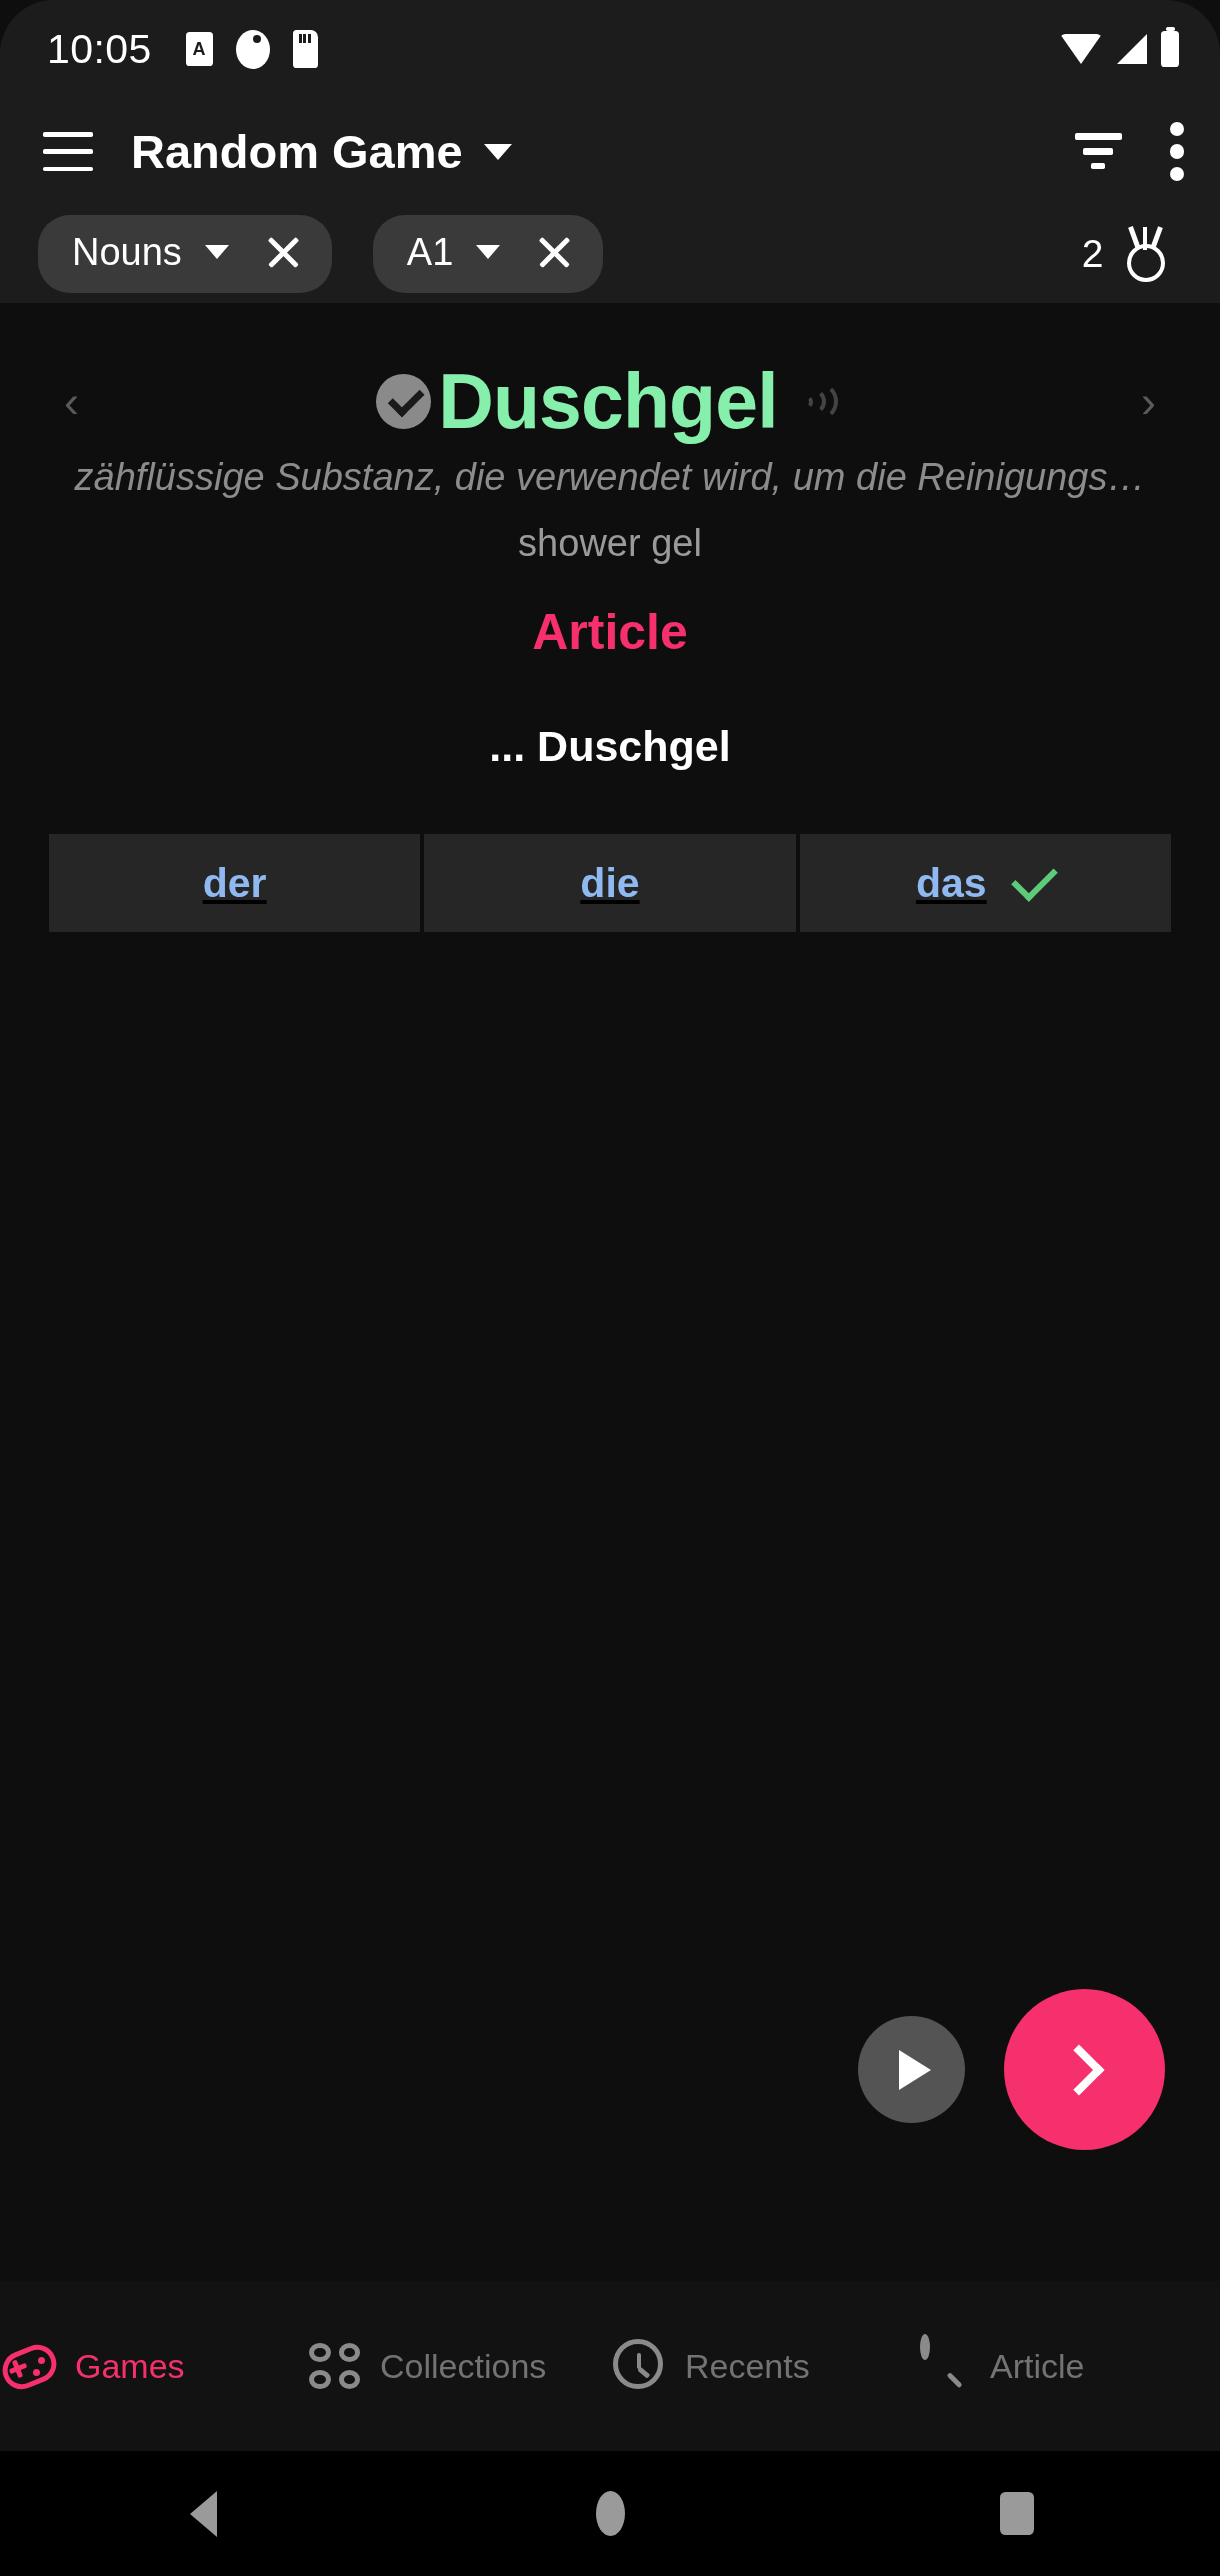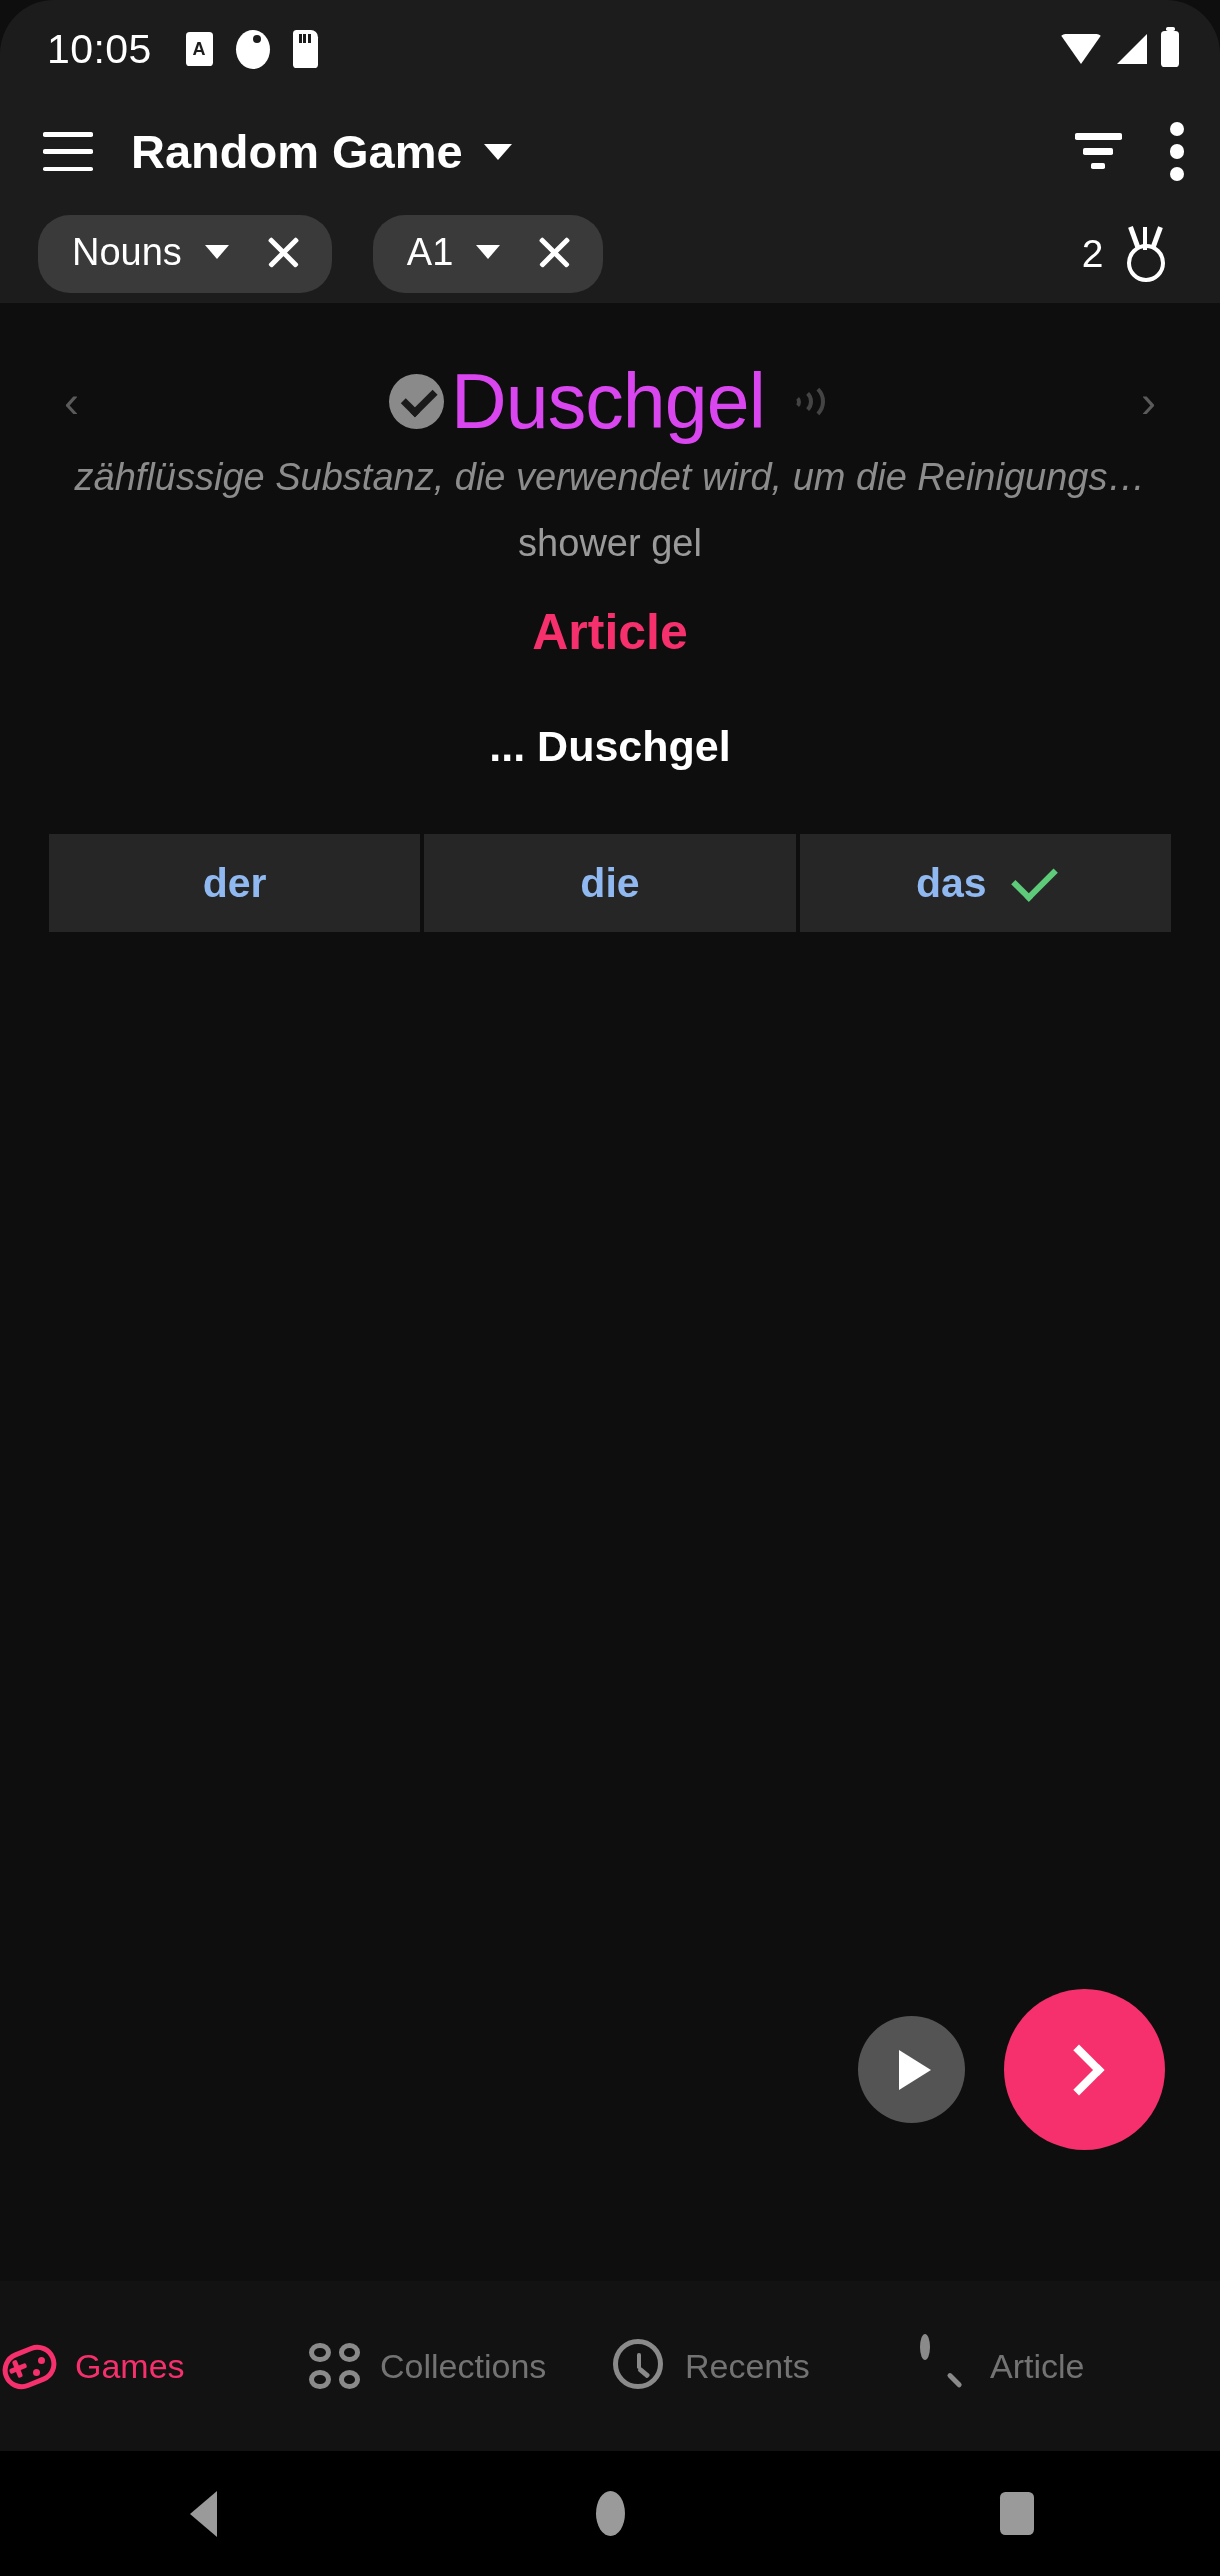--- a/index.html
+++ b/index.html
@@ -115,21 +115,21 @@
   .nav-arrow.right { right:64px; }
   .check-badge {
     width:55px; height:55px; border-radius:50%; background:#8a8a8a; position:relative;
     margin-right:7.2px; flex:none;
   }
   .check-badge::after {
     content:""; position:absolute; left:14.3px; top:15px;
     width:25px; height:12.5px; border-left:7.2px solid #1a1a1a; border-bottom:7.2px solid #1a1a1a;
     transform:rotate(-45deg);
   }
-  .headword { color:#d946ef; font-size:77px; font-weight:normal; letter-spacing:-0.9px; }
+  .headword { color:#86efac; font-size:77px; font-weight:bold; letter-spacing:-0.9px; }
   .speaker { margin-left:14.3px; width:52px; height:52px; position:relative; cursor:pointer; }
   .speaker i { position:absolute; border:4.5px solid #444; border-radius:50%;
     border-color:transparent #444 transparent transparent; }
   .speaker i:nth-child(1){ width:14.3px;height:14.3px; left:7.2px; top:19px; }
   .speaker i:nth-child(2){ width:27px;height:27px; left:7.2px; top:12.5px; }
   .speaker i:nth-child(3){ width:39px;height:39px; left:7.2px; top:6.3px; }
 
   .definition {
     color:#8c8c8c; font-size:38px; font-style:italic; text-align:center;
     margin-top:10px; padding:0 23px; white-space:nowrap; overflow:hidden;
@@ -137,21 +137,21 @@
   .translation { color:#9a9a9a; font-size:38px; text-align:center; margin-top:23px; }
 
   .section-title {
     color:#f5306c; font-size:50px; font-weight:bold; text-align:center; margin-top:38px;
   }
   .prompt {
     color:#fff; font-size:43px; font-weight:bold; text-align:center; margin-top:61px;
   }
 
   .answers {
-    display:flex; gap:4px; padding:0 49px; margin-top:63px;
+    display:flex; gap:4px; padding:0 49px; margin-top:63px;text-decoration:underline;
   }
   .answer-btn {
     flex:1; height:98px; background:#262626;
     display:flex; align-items:center; justify-content:center; gap:27px; cursor:pointer;
   }
   .answer-label { color:#8fb9f0; font-size:41px; font-weight:bold; }
   .answer-btn.skip .answer-label { color:#fff; font-style:italic; font-weight:normal; }
   .tick { width:41px; height:25px; border-left:6.3px solid #5ecb7a; border-bottom:6.3px solid #5ecb7a;
     transform:rotate(-45deg); margin-top:-9px; }
 

